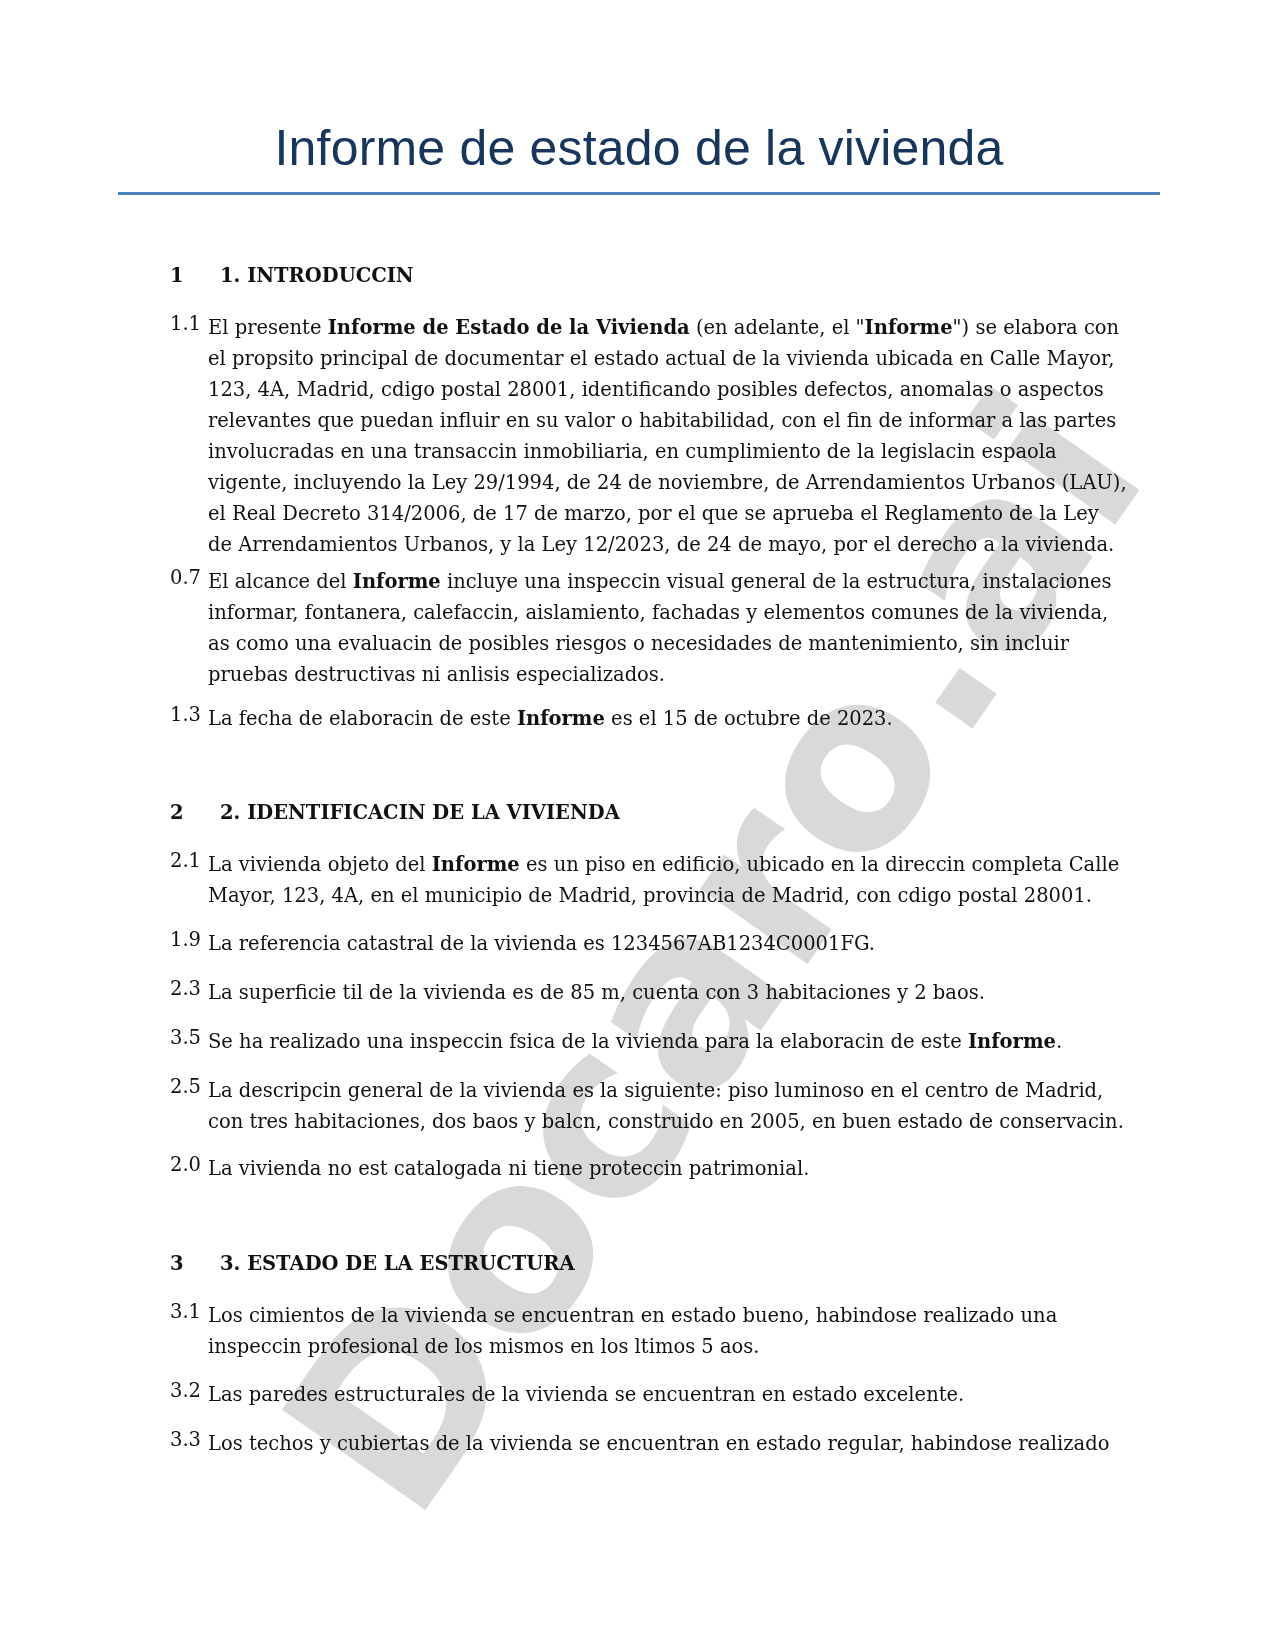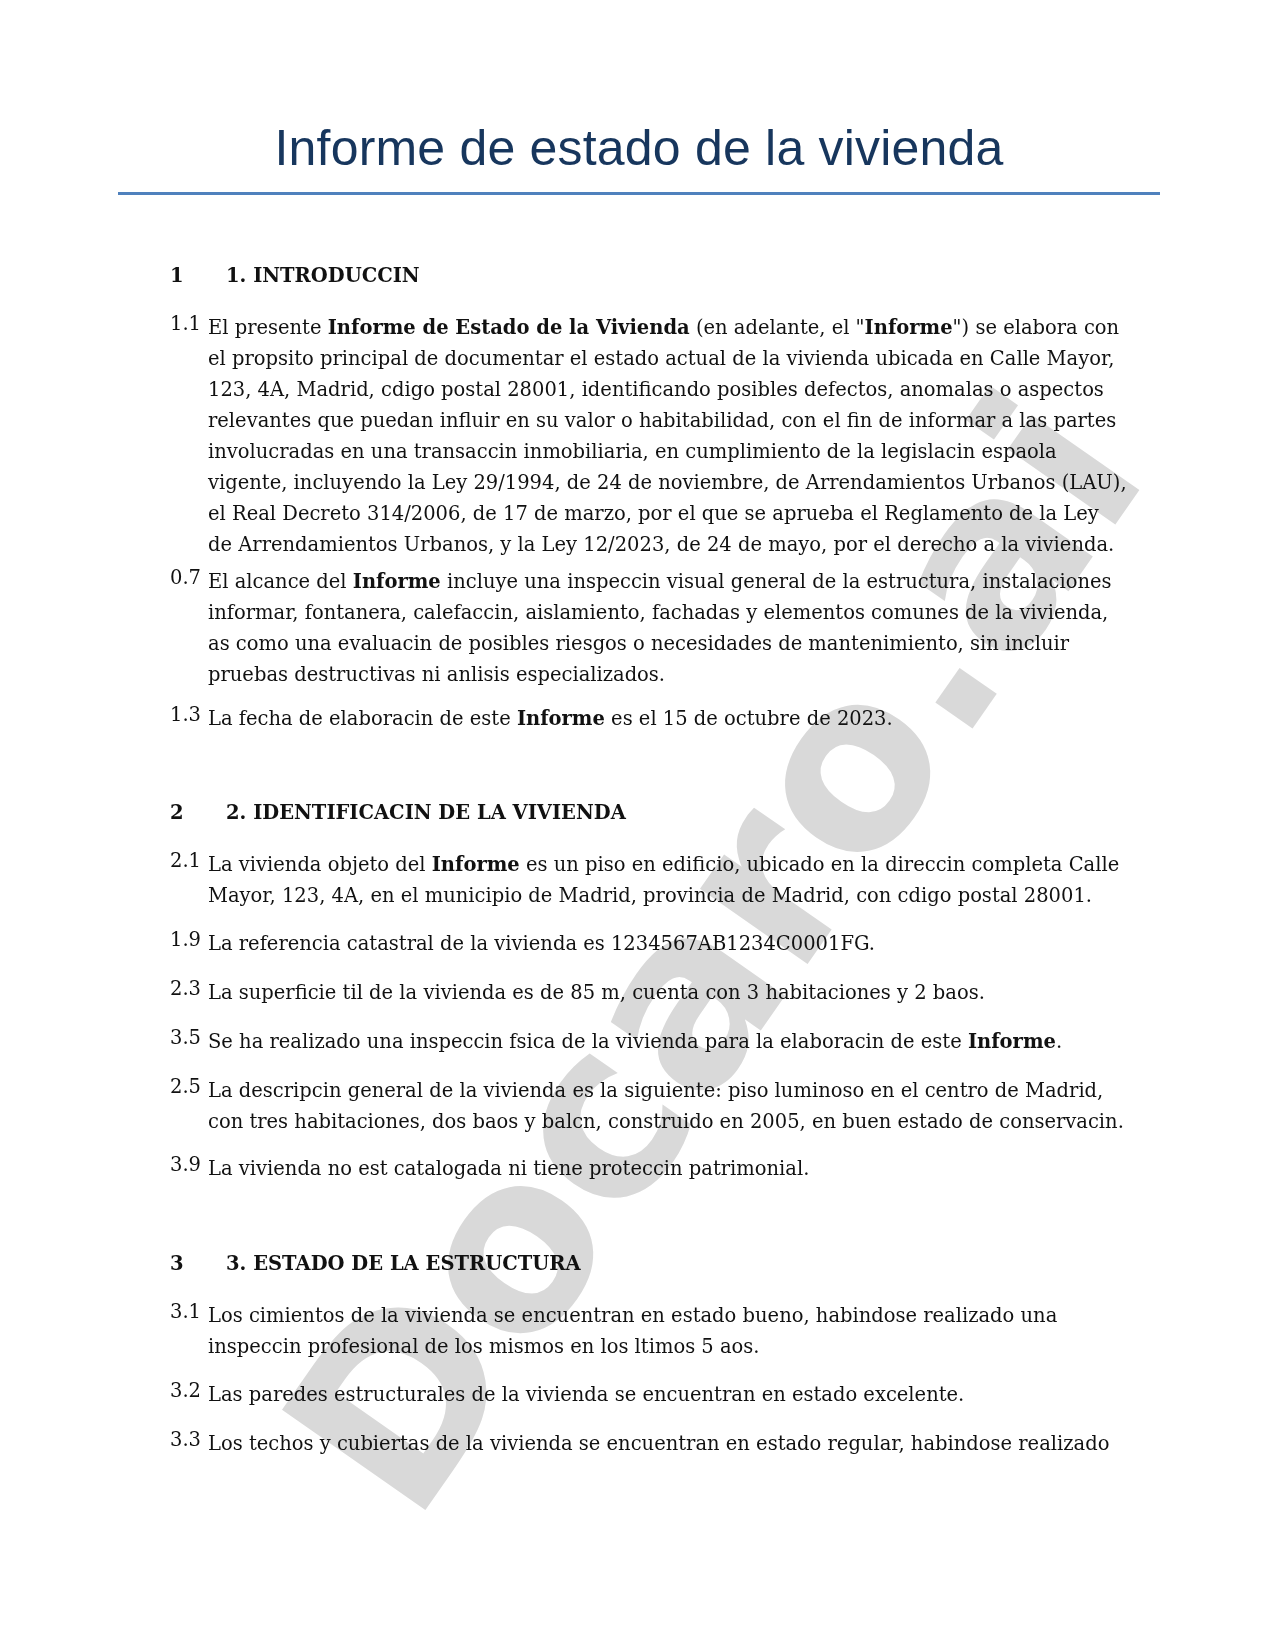--- a/index.html
+++ b/index.html
@@ -21,21 +21,21 @@
     font-size: 240px; color: #d9d9d9; white-space: nowrap;
     transform: rotate(-55deg); transform-origin: 0 0;
     left: 230px; top: 1400px;
   }
   .content { position: absolute; left: 0; top: 0; width: 1275px; z-index: 1; }
   .sec-head, .item {
     position: absolute; left: 0; width: 1275px;
     font-family: "DejaVu Serif", "Liberation Serif", serif; font-size: 19.5px; color: #111;
   }
   .sec-head .num { position: absolute; left: 170px; font-weight: bold; }
-  .sec-head .txt { position: absolute; left: 226px; font-weight: bold; }
+  .sec-head .txt { position: absolute; left: 220px; font-weight: bold; }
   .item .num { position: absolute; left: 170px; }
   .item .txt { position: absolute; left: 208px; width: 920px; line-height: 31px; }
   b { font-weight: bold; }
 </style>
 </head>
 <body>
 
 <div class="page">
   <div class="watermark">
     <div class="wm-text">Docaro.ai</div>
@@ -81,21 +81,21 @@
     </div>
     <div class="item" style="top:1026px">
       <span class="num">3.5</span>
       <div class="txt"><span>Se ha realizado una inspeccin fsica de la vivienda para la elaboracin de este </span><b>Informe</b><span>.</span></div>
     </div>
     <div class="item" style="top:1075px">
       <span class="num">2.5</span>
       <div class="txt"><span>La descripcin general de la vivienda es la siguiente: piso luminoso en el centro de Madrid, con tres habitaciones, dos baos y balcn, construido en 2005, en buen estado de conservacin.</span></div>
     </div>
     <div class="item" style="top:1153px">
-      <span class="num">3.9</span>
+      <span class="num">2.0</span>
       <div class="txt"><span>La vivienda no est catalogada ni tiene proteccin patrimonial.</span></div>
     </div>
 
     <div class="sec-head" style="top:1252px">
       <span class="num">3</span>
       <span class="txt">3. ESTADO DE LA ESTRUCTURA</span>
     </div>
     <div class="item" style="top:1300px">
       <span class="num">3.1</span>
       <div class="txt"><span>Los cimientos de la vivienda se encuentran en estado bueno, habindose realizado una inspeccin profesional de los mismos en los ltimos 5 aos.</span></div>

